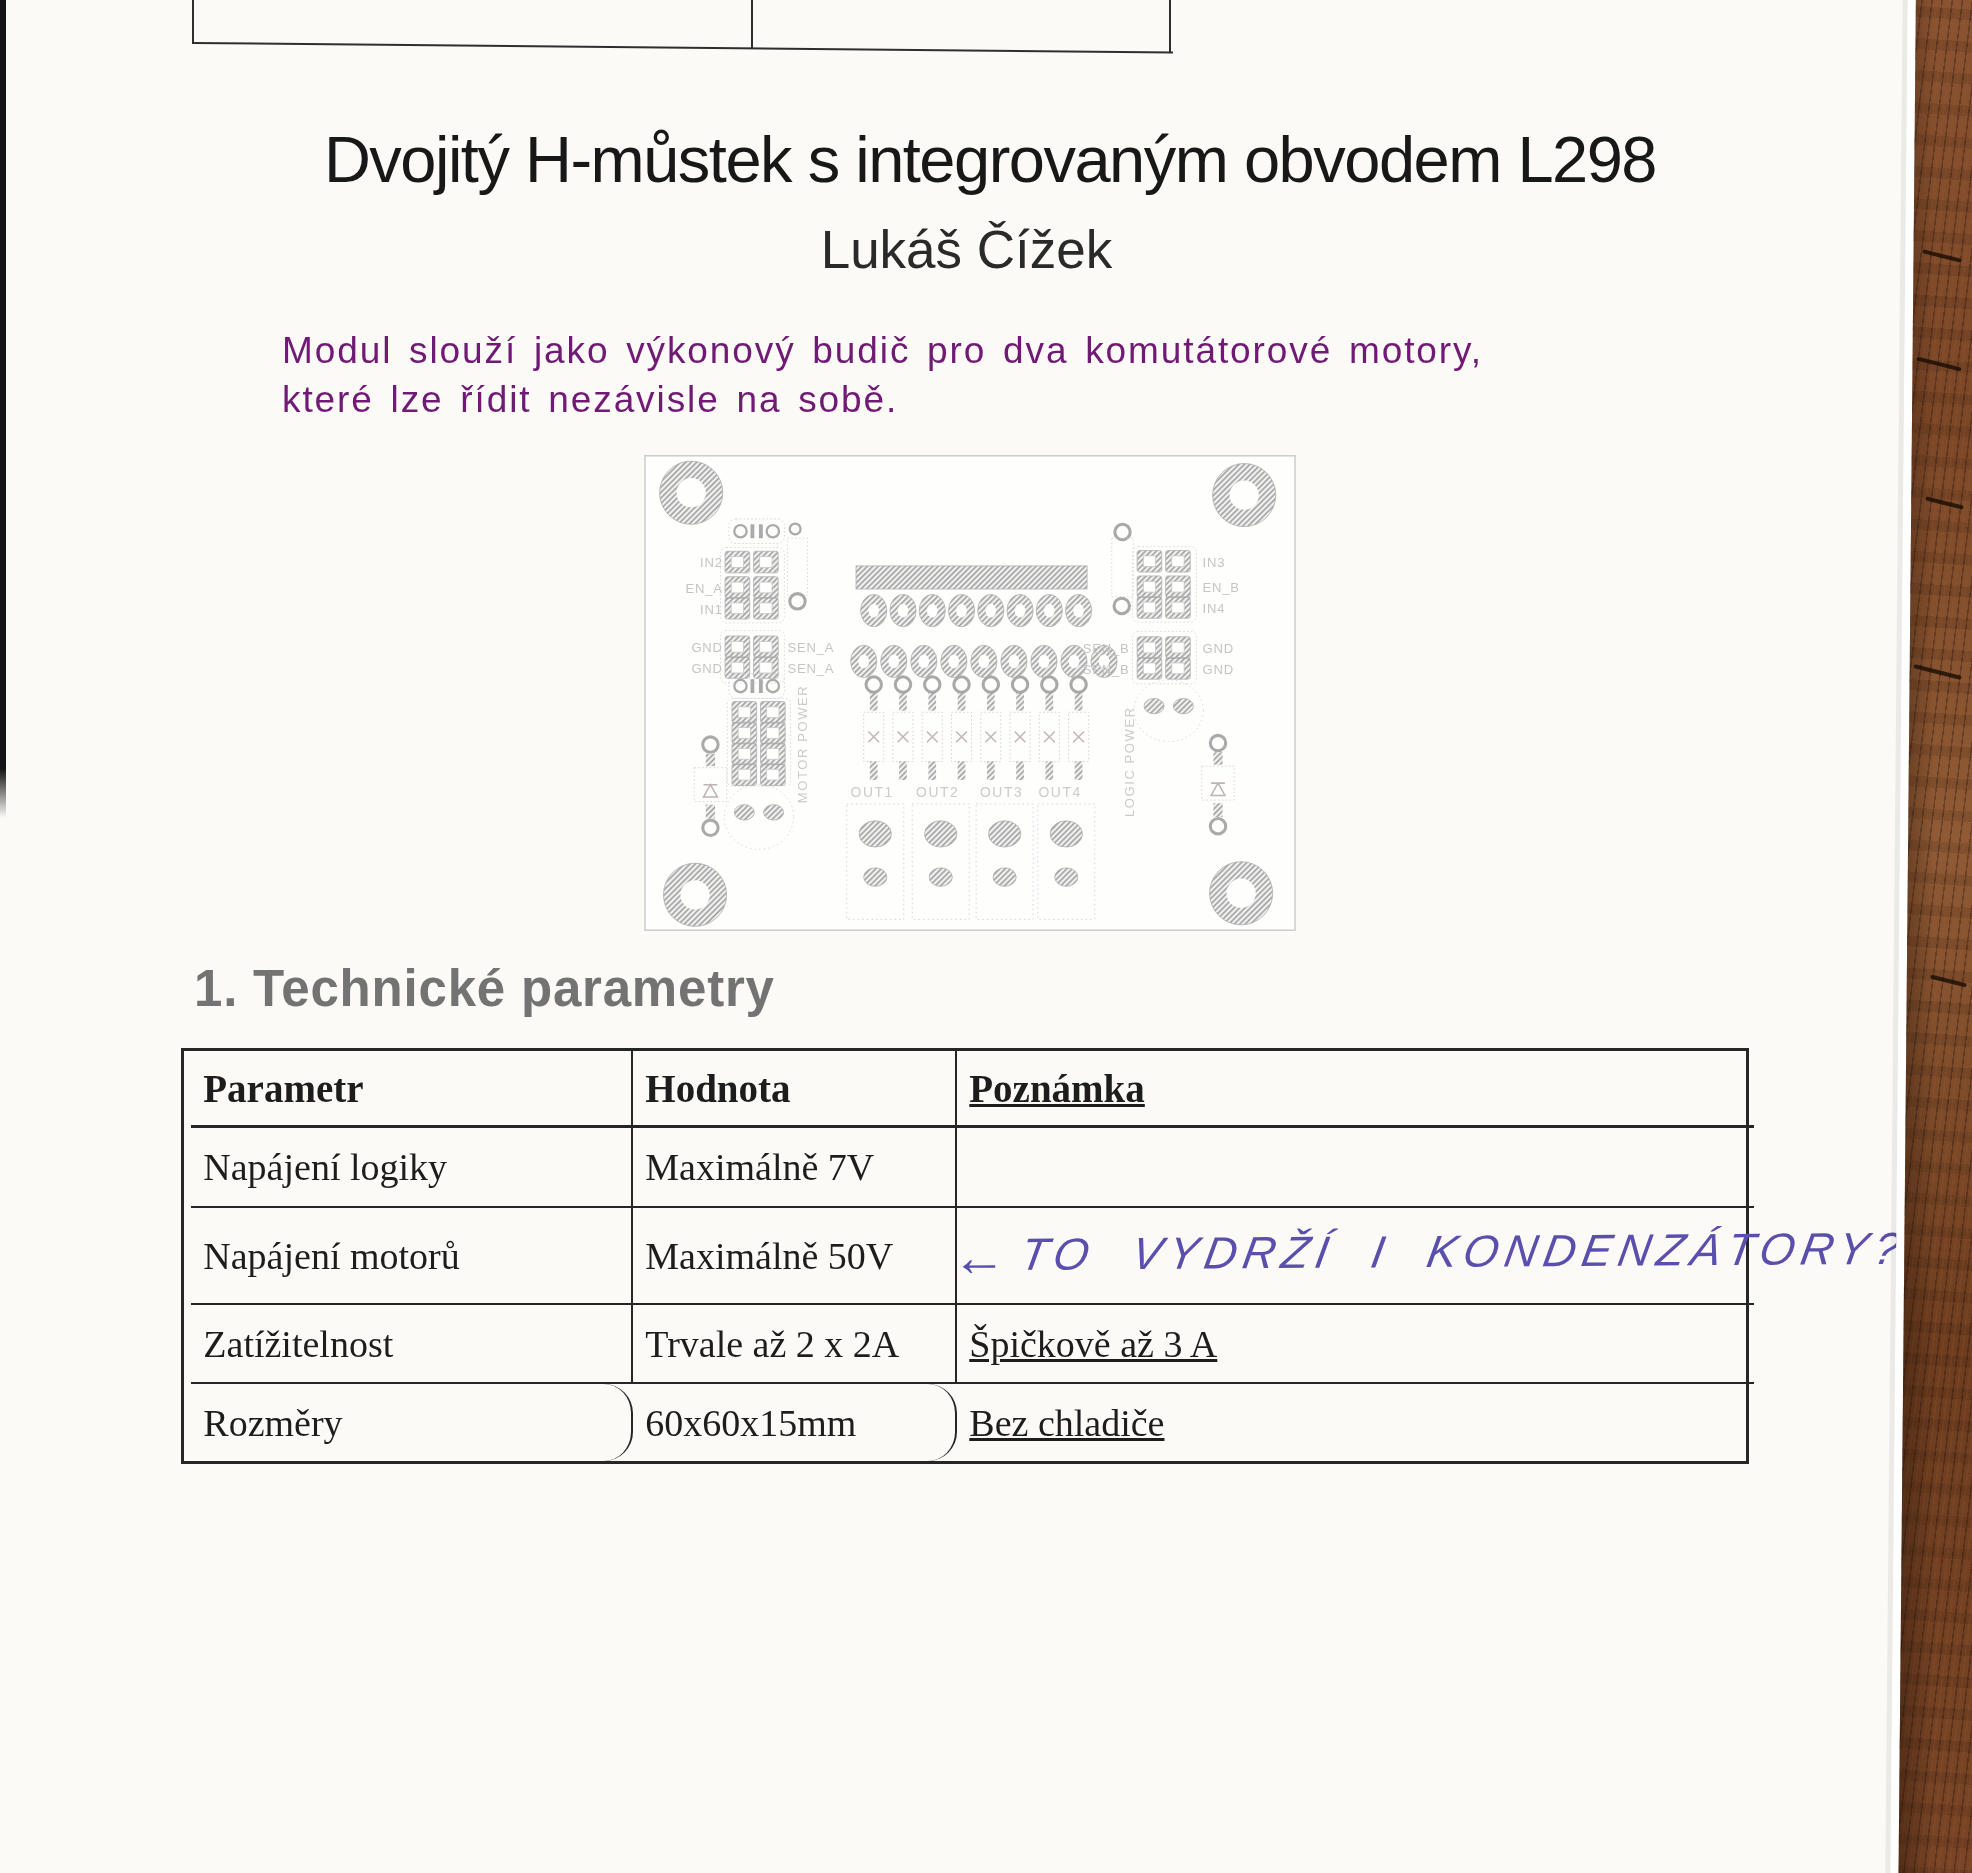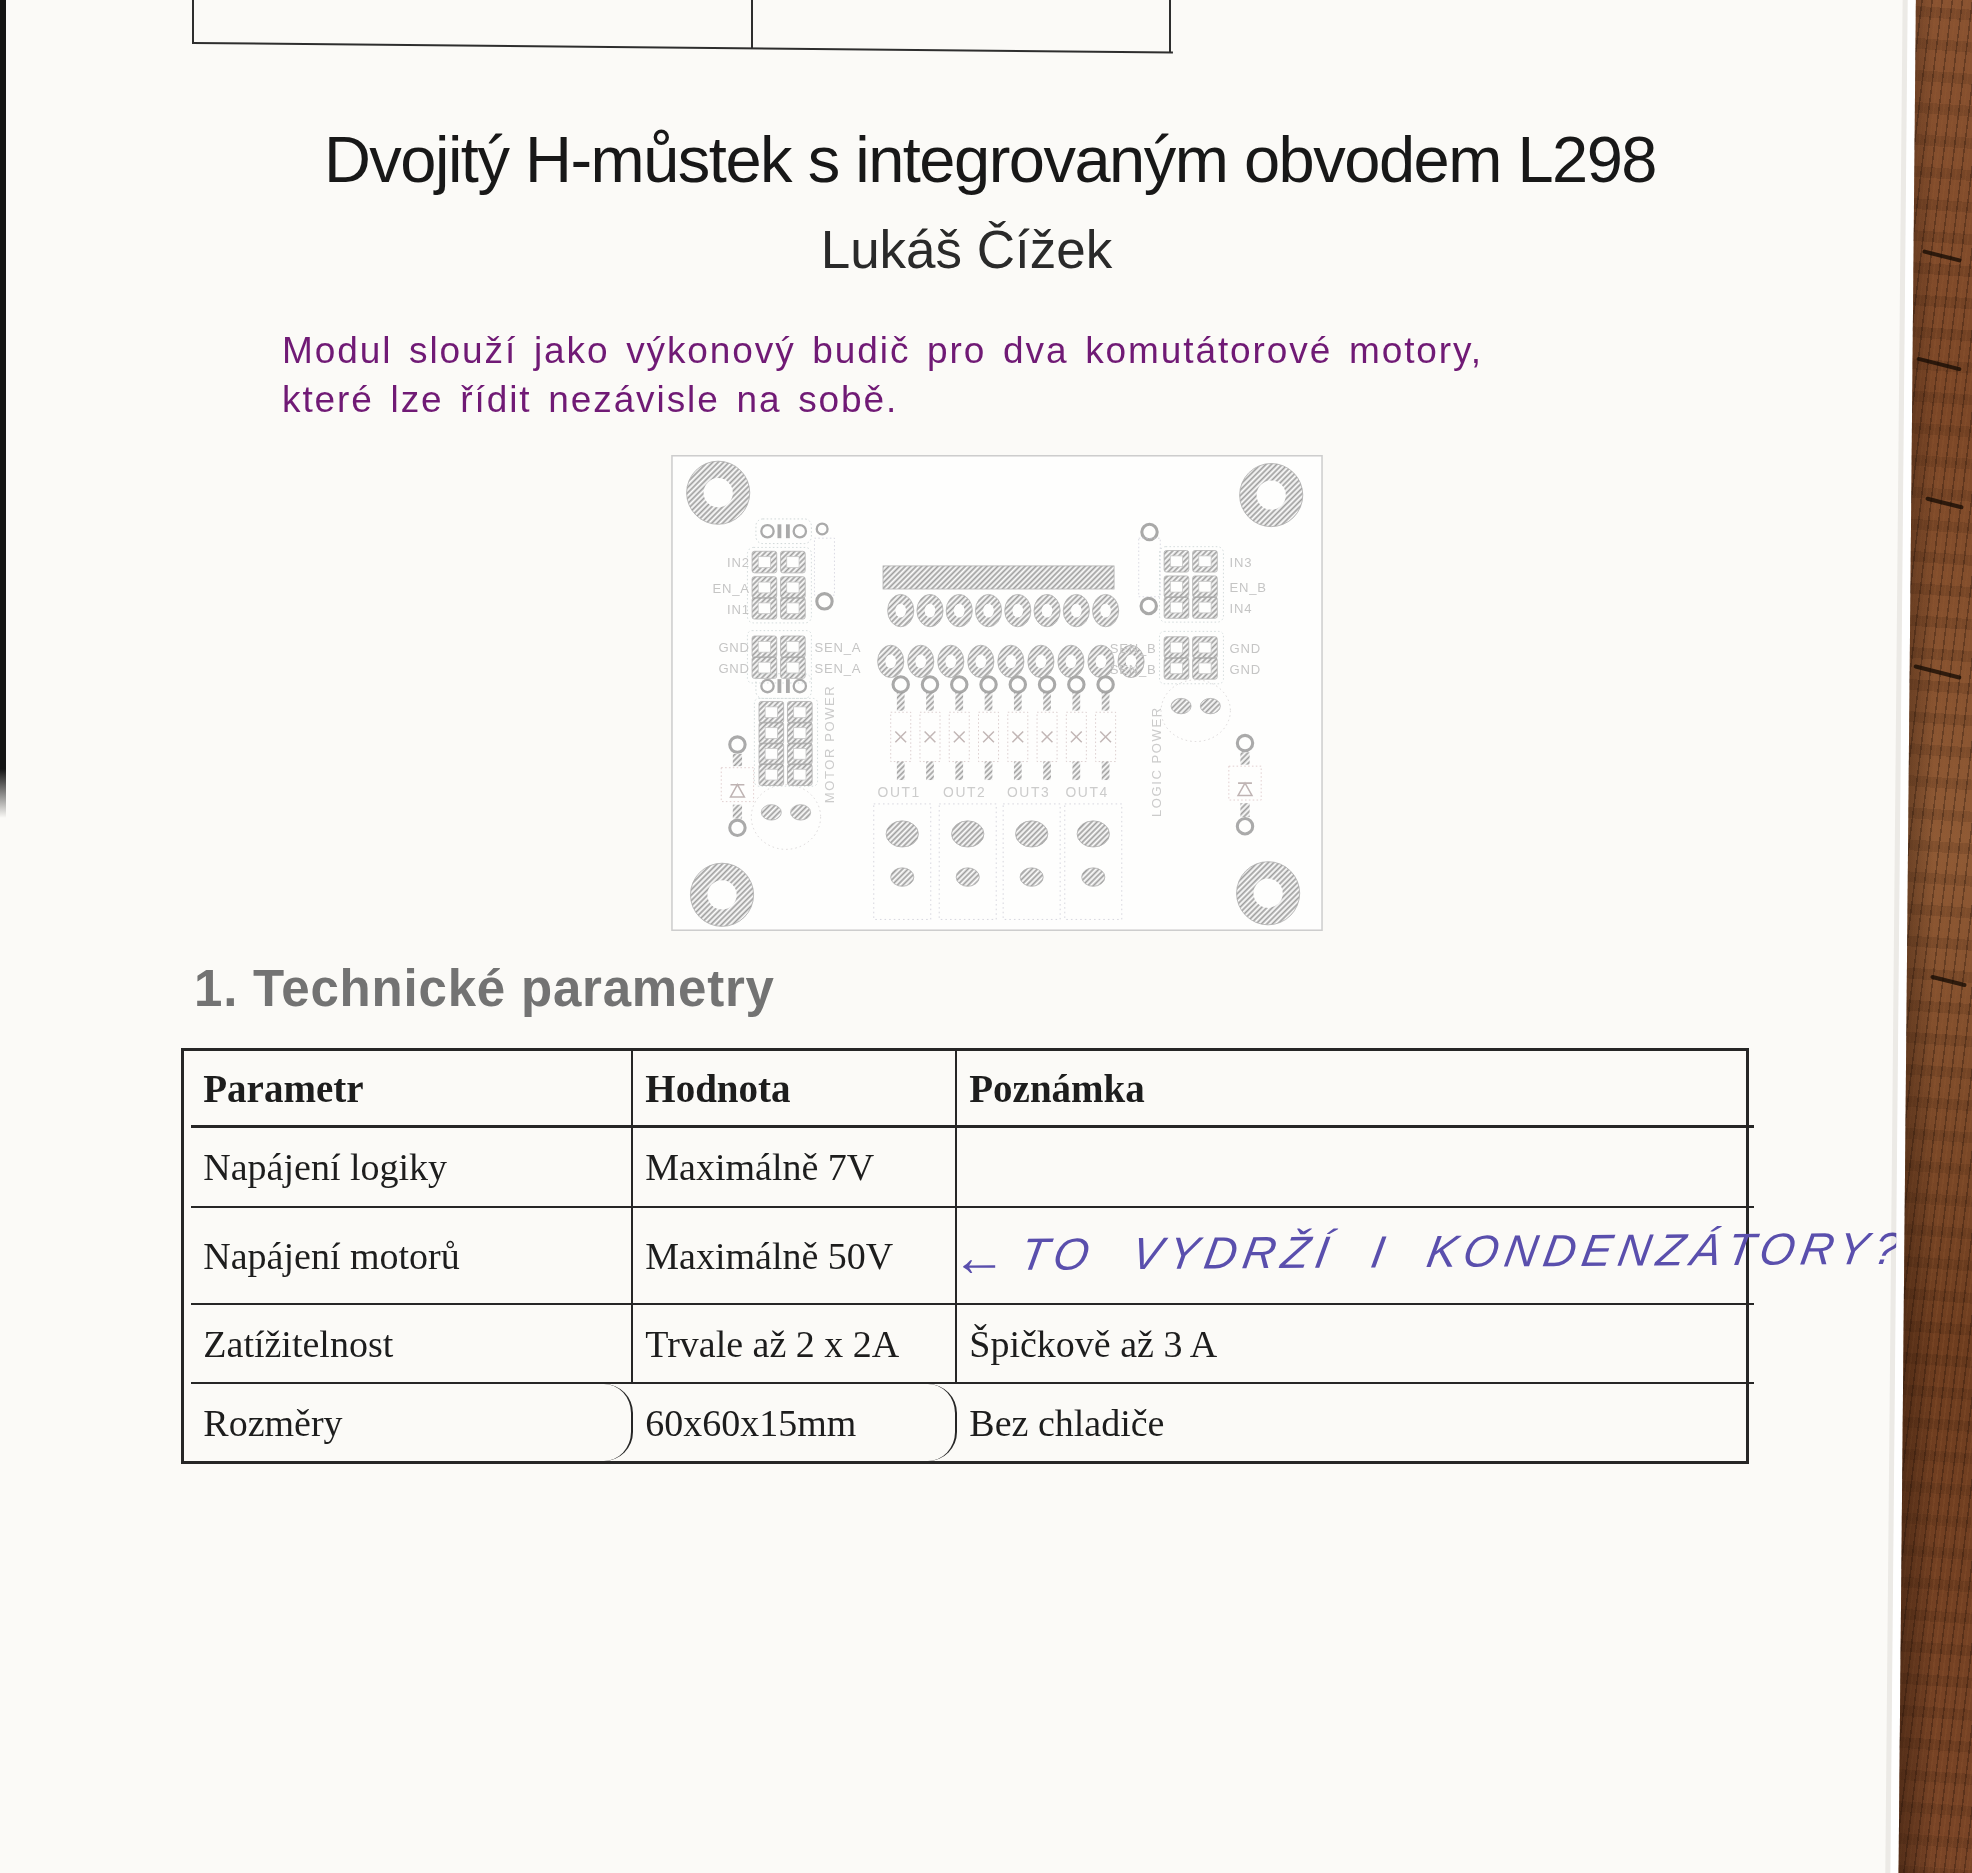--- a/index.html
+++ b/index.html
@@ -19,31 +19,31 @@
   .doc-heading{position:absolute;left:194px;top:959px;font-size:51px;font-weight:bold;
                letter-spacing:0.8px;color:#737373;}
   
   .ptable{position:absolute;left:181px;top:1048px;width:1568px;box-sizing:border-box;
           border:3.1px solid #262626;display:grid;
           grid-template-columns:442px 324px 797px;
           grid-template-rows:77px 80px 97px 79px 77px;
           font-family:"Liberation Serif",serif;font-size:38px;color:#1d1d1d;background:transparent;padding-left:7px;}
   .ptable .cell{display:flex;align-items:center;padding-left:12.3px;
                 border-right:2.3px solid #262626;border-bottom:2.3px solid #262626;overflow:visible;}
-  .ptable .cell.lastcol{border-right:none;}
+  .ptable .cell.lastcol{border-right:none;text-decoration:underline;}
   .ptable .cell.lastrow{border-bottom:none;border-radius:29px;}
   .ptable .cell.hdr{font-weight:bold;font-size:39px;border-bottom-width:3.1px;}
   
   .handnote{position:absolute;left:952px;top:1221px;display:flex;align-items:center;
             color:#5a4fad;transform:rotate(-0.4deg);}
   .handnote .arrow{font-size:54px;margin-right:15.4px;transform:translateY(1.5px);}
   .handnote .htext{font-size:45px;font-style:italic;letter-spacing:6.2px;word-spacing:18.5px;
                    transform:skewX(-10deg);white-space:nowrap;}
   
-  .pcb{position:absolute;left:671px;top:455px;width:652px;height:476px;}
+  .pcb{position:absolute;left:644px;top:455px;width:652px;height:476px;}
   .pcb svg{font-family:"Liberation Sans",sans-serif;}
   
   .wood-wrap{position:absolute;left:1871px;top:0;width:102px;height:1874px;}
   .wood-shadow{position:absolute;inset:0;background:rgba(40,30,20,.07);
                clip-path:polygon(31% 0,36.5% 0,19.5% 100%,14% 100%);}
   .paper-edge{position:absolute;inset:0;background:#ffffff;
               clip-path:polygon(36% 0,44.5% 0,27.5% 100%,19% 100%);}
   .wood{position:absolute;inset:0;
         clip-path:polygon(44% 0,100% 0,100% 100%,27% 100%);
         background:

